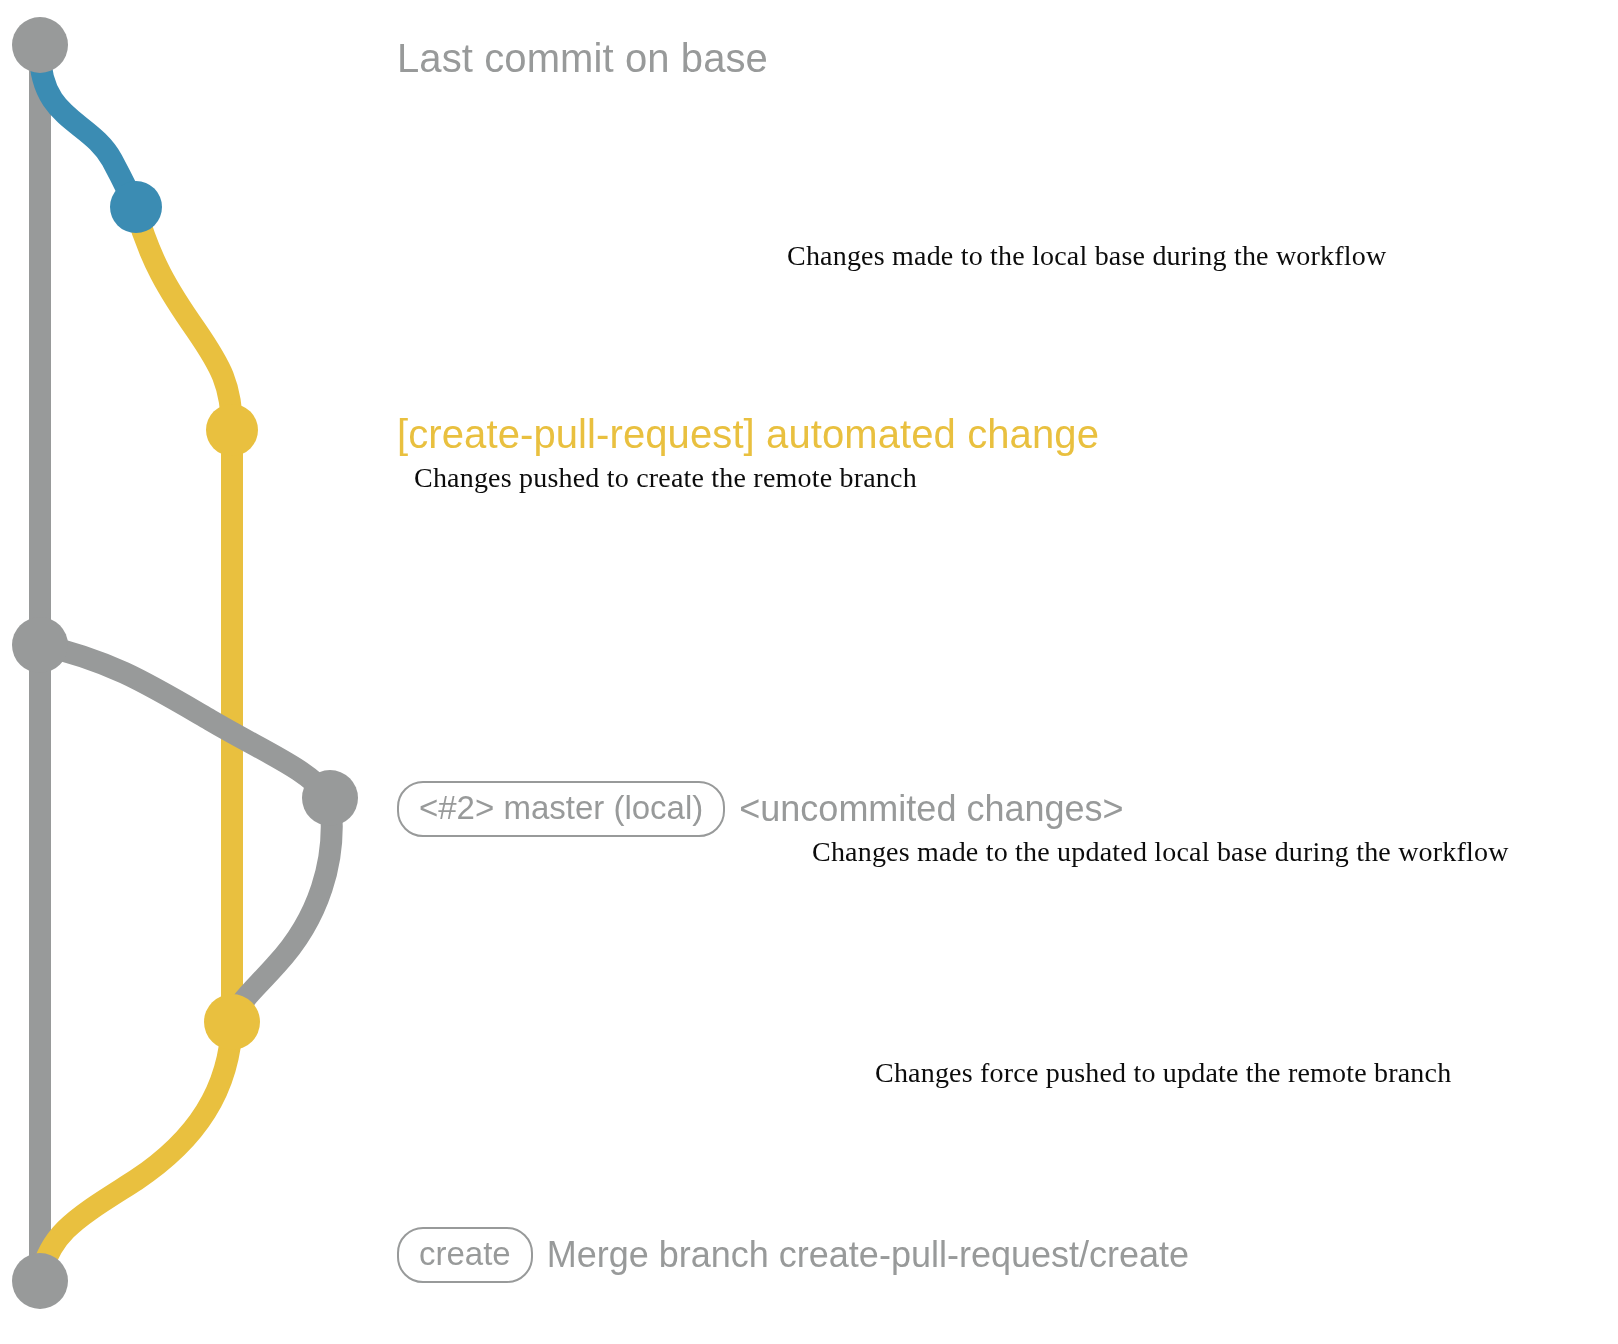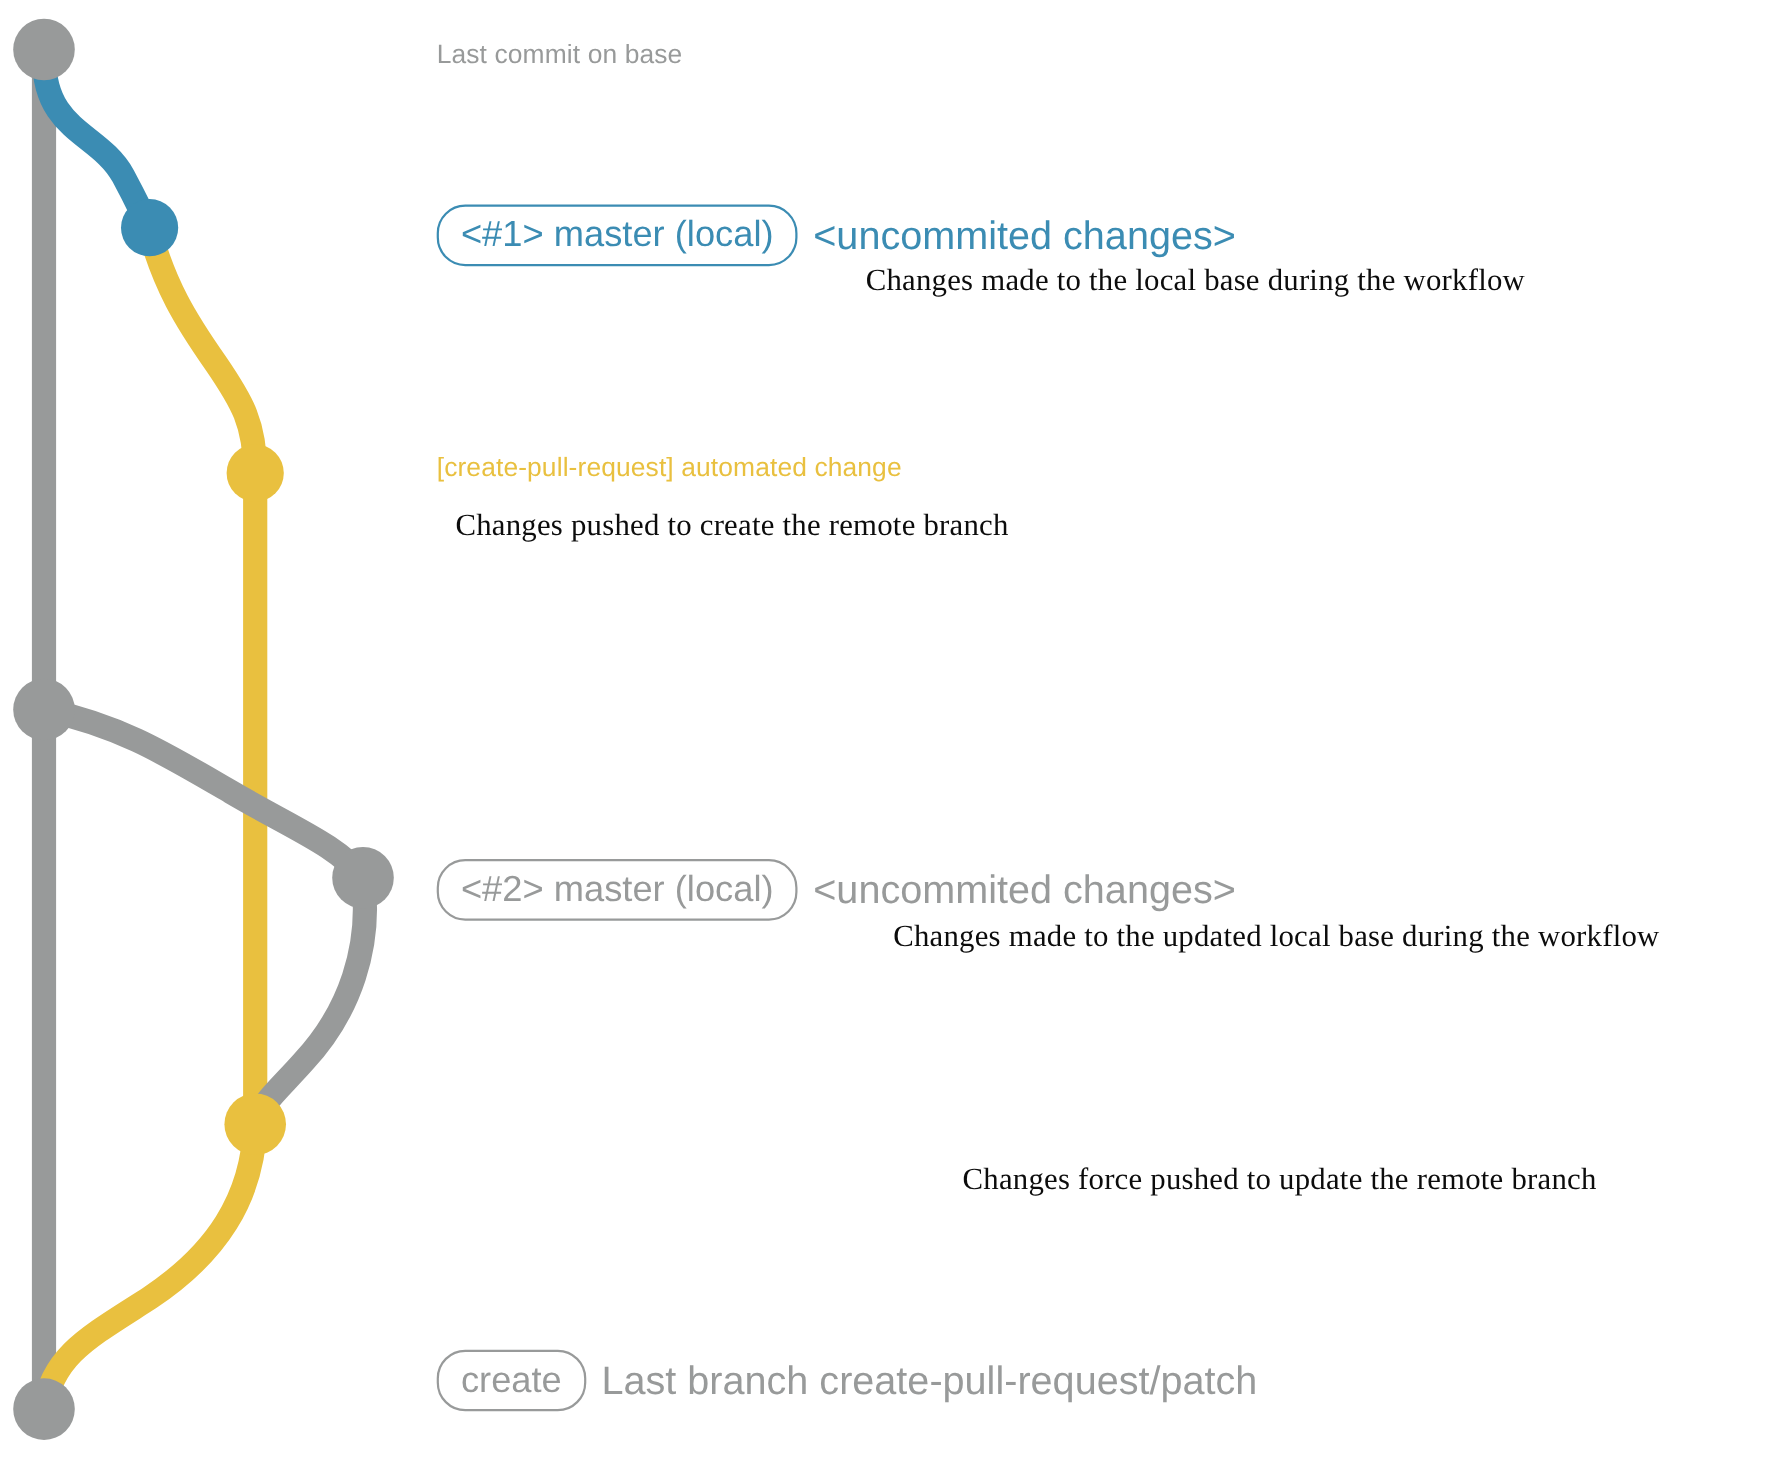--- a/index.html
+++ b/index.html
@@ -40,21 +40,21 @@
   }
 
   .row {
     position: absolute;
     left: 0;
     white-space: nowrap;
   }
 
   .plain-title {
     position: absolute;
-    font-size: 24px;
+    font-size: 40px;
     letter-spacing: 0.1px;
     white-space: nowrap;
   }
 
   .badge {
     display: inline-block;
     border: 2.5px solid currentColor;
     border-radius: 26px;
     padding: 8px 20px 11px 20px;
     font-size: 33px;
@@ -115,40 +115,35 @@
     <circle cx="40" cy="645" r="28" fill="#989a9a"></circle>
     <circle cx="330" cy="798" r="28" fill="#989a9a"></circle>
     <circle cx="232" cy="1022" r="28" fill="#e9c03f"></circle>
     <circle cx="40" cy="1281" r="28" fill="#989a9a"></circle>
   </svg>
 
   <div id="labels">
 
     <div class="plain-title c-gray" style="left:397px; top:36px;">Last commit on base</div>
 
-    <div class="row" style="left:397px; top:186px;">
-      <span class="badge c-blue">
-        <span class="badge-text">&lt;#1&gt; master (local)</span>
-      </span><span class="commit-msg c-blue">&lt;uncommited changes&gt;</span>
-    </div>
     <div class="desc" style="left:787px; top:240px;">Changes made to the local base during the workflow</div>
 
     <div class="plain-title c-gold" style="left:397px; top:412px;">[create-pull-request] automated change</div>
     <div class="desc" style="left:414px; top:462px;">Changes pushed to create the remote branch</div>
 
 
     <div class="row" style="left:397px; top:781px;">
       <span class="badge c-gray">
         <span class="badge-text">&lt;#2&gt; master (local)</span>
       </span><span class="commit-msg c-gray">&lt;uncommited changes&gt;</span>
     </div>
     <div class="desc" style="left:787px; top:836px;margin-left:25px;">Changes made to the updated local base during the workflow</div>
 
     <div class="desc" style="left:875px; top:1057px;">Changes force pushed to update the remote branch</div>
 
     <div class="row" style="left:397px; top:1227px;">
       <span class="badge c-gray">
         <span class="badge-text">create</span>
-      </span><span class="commit-msg c-gray">Last branch create-pull-request/patch</span>
+      </span><span class="commit-msg c-gray">Merge branch create-pull-request/create</span>
     </div>
 
   </div>
 </div>
 
 </body></html>

